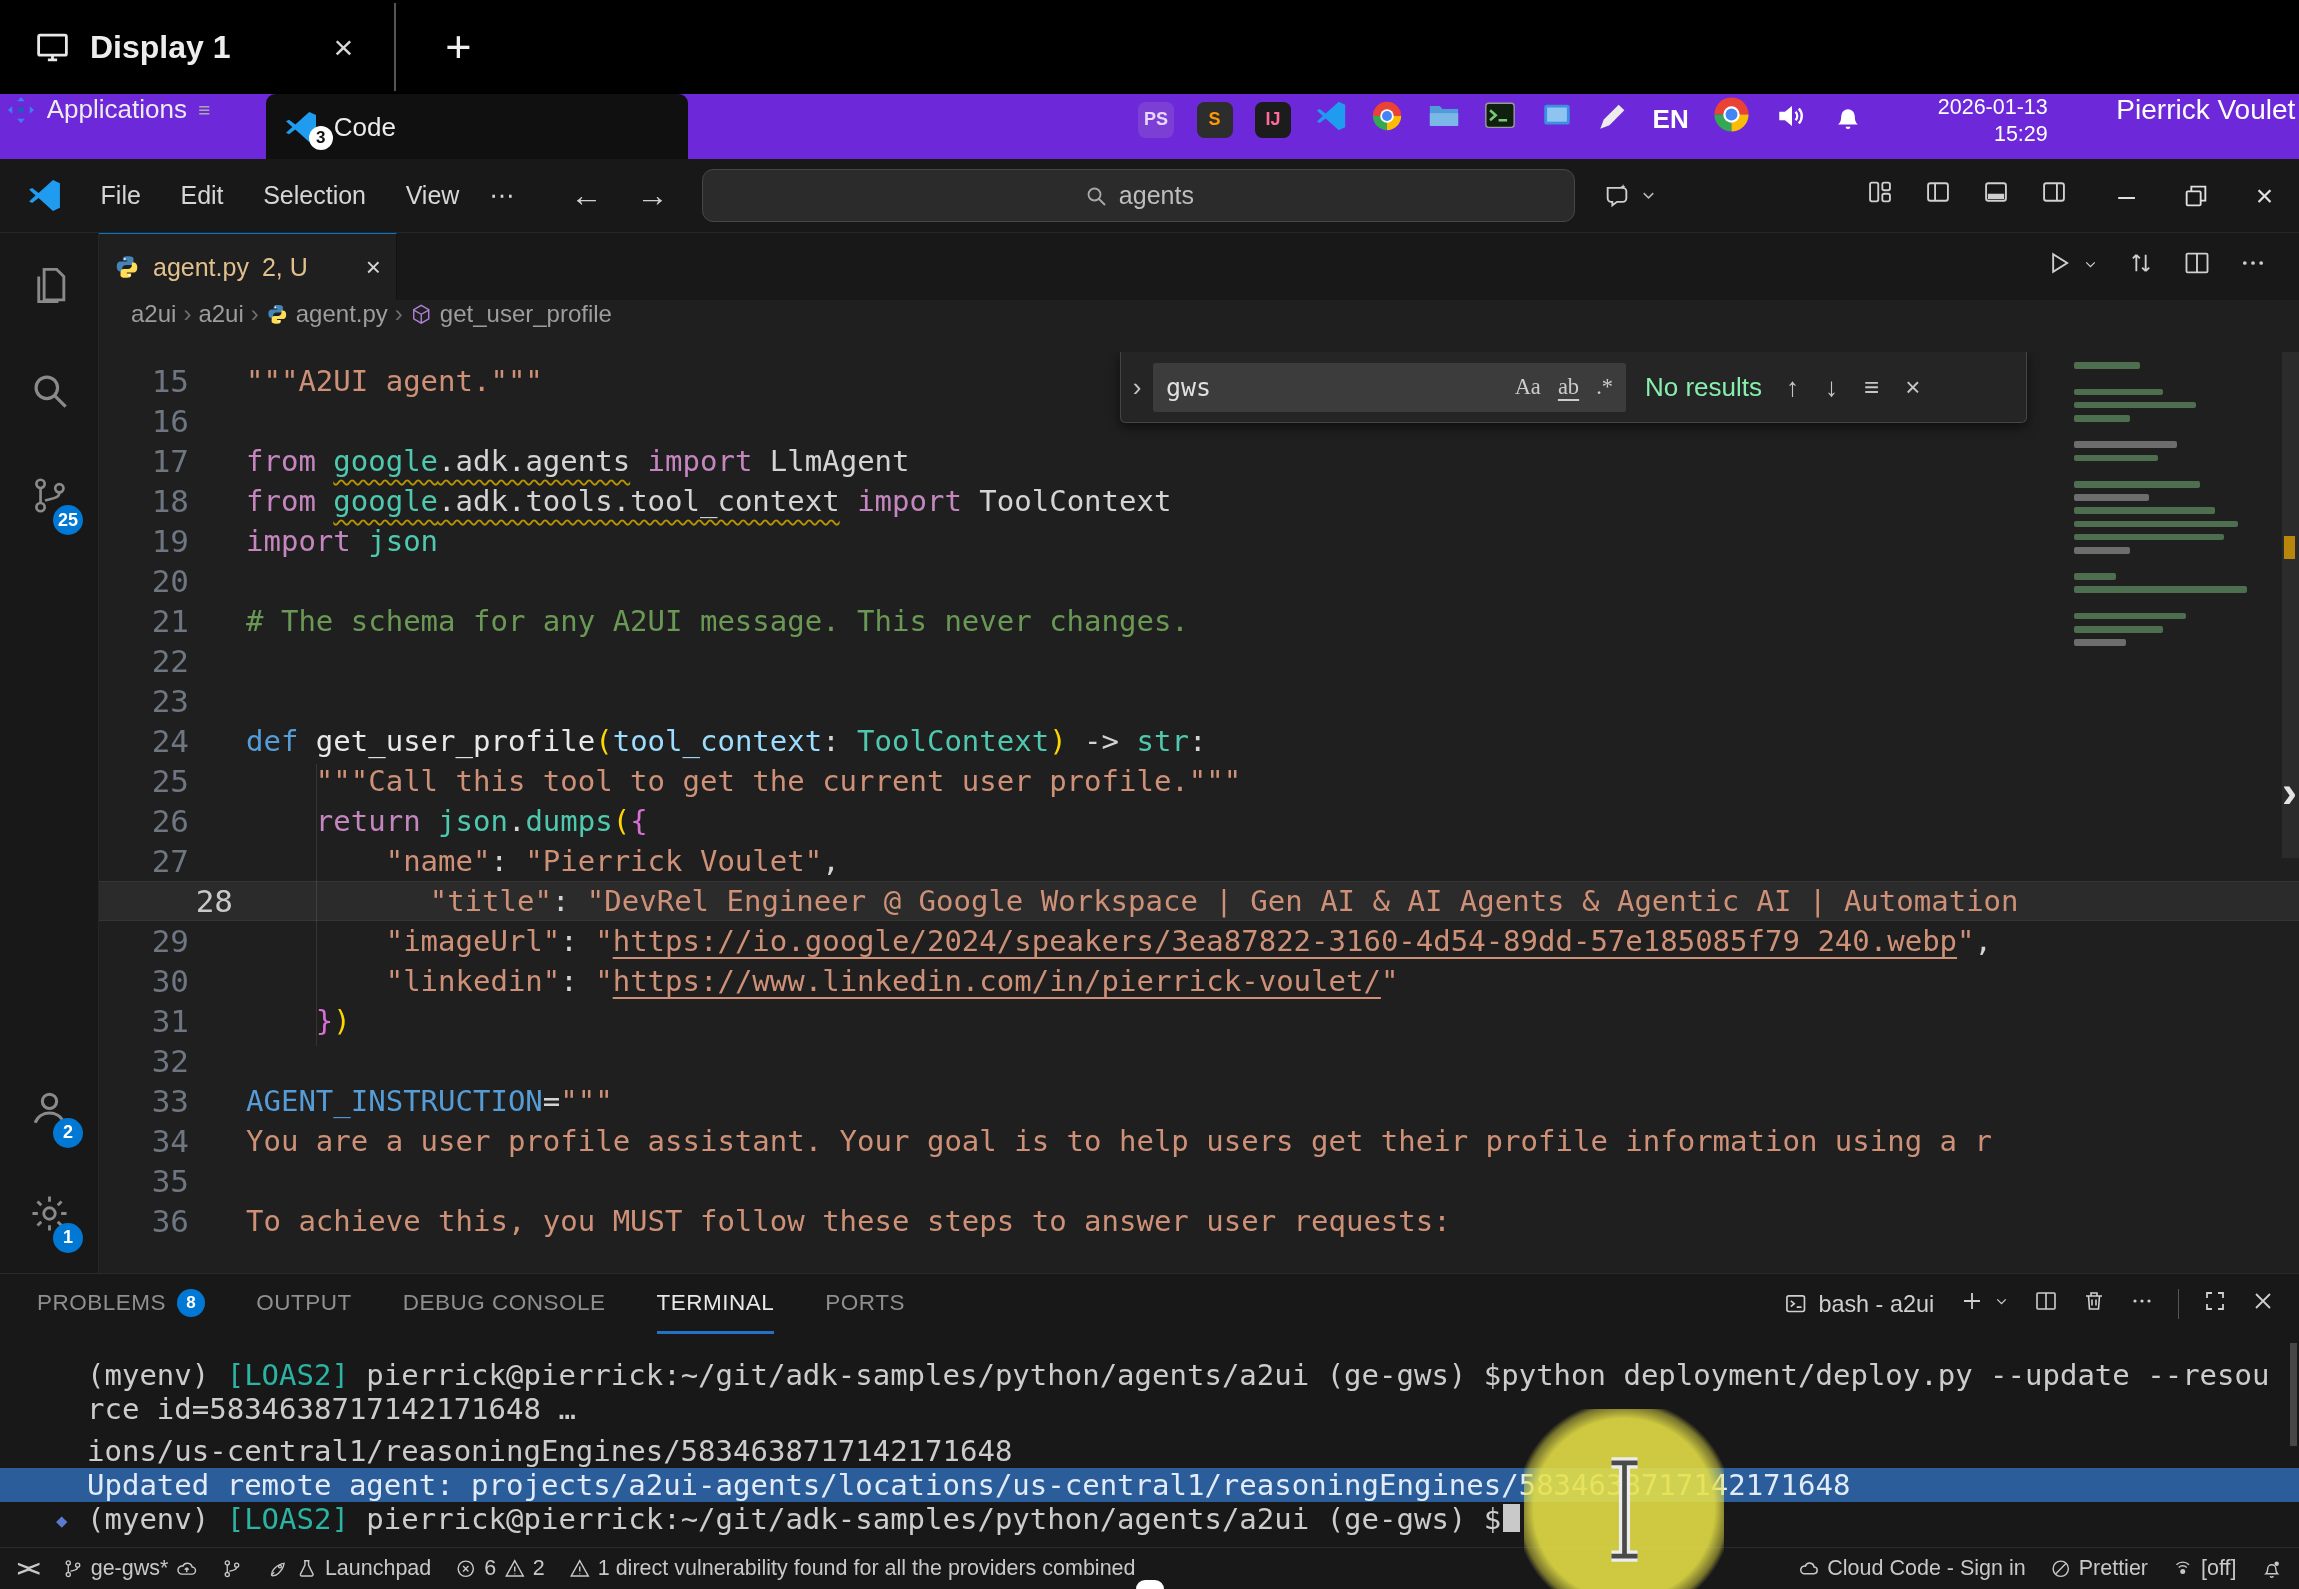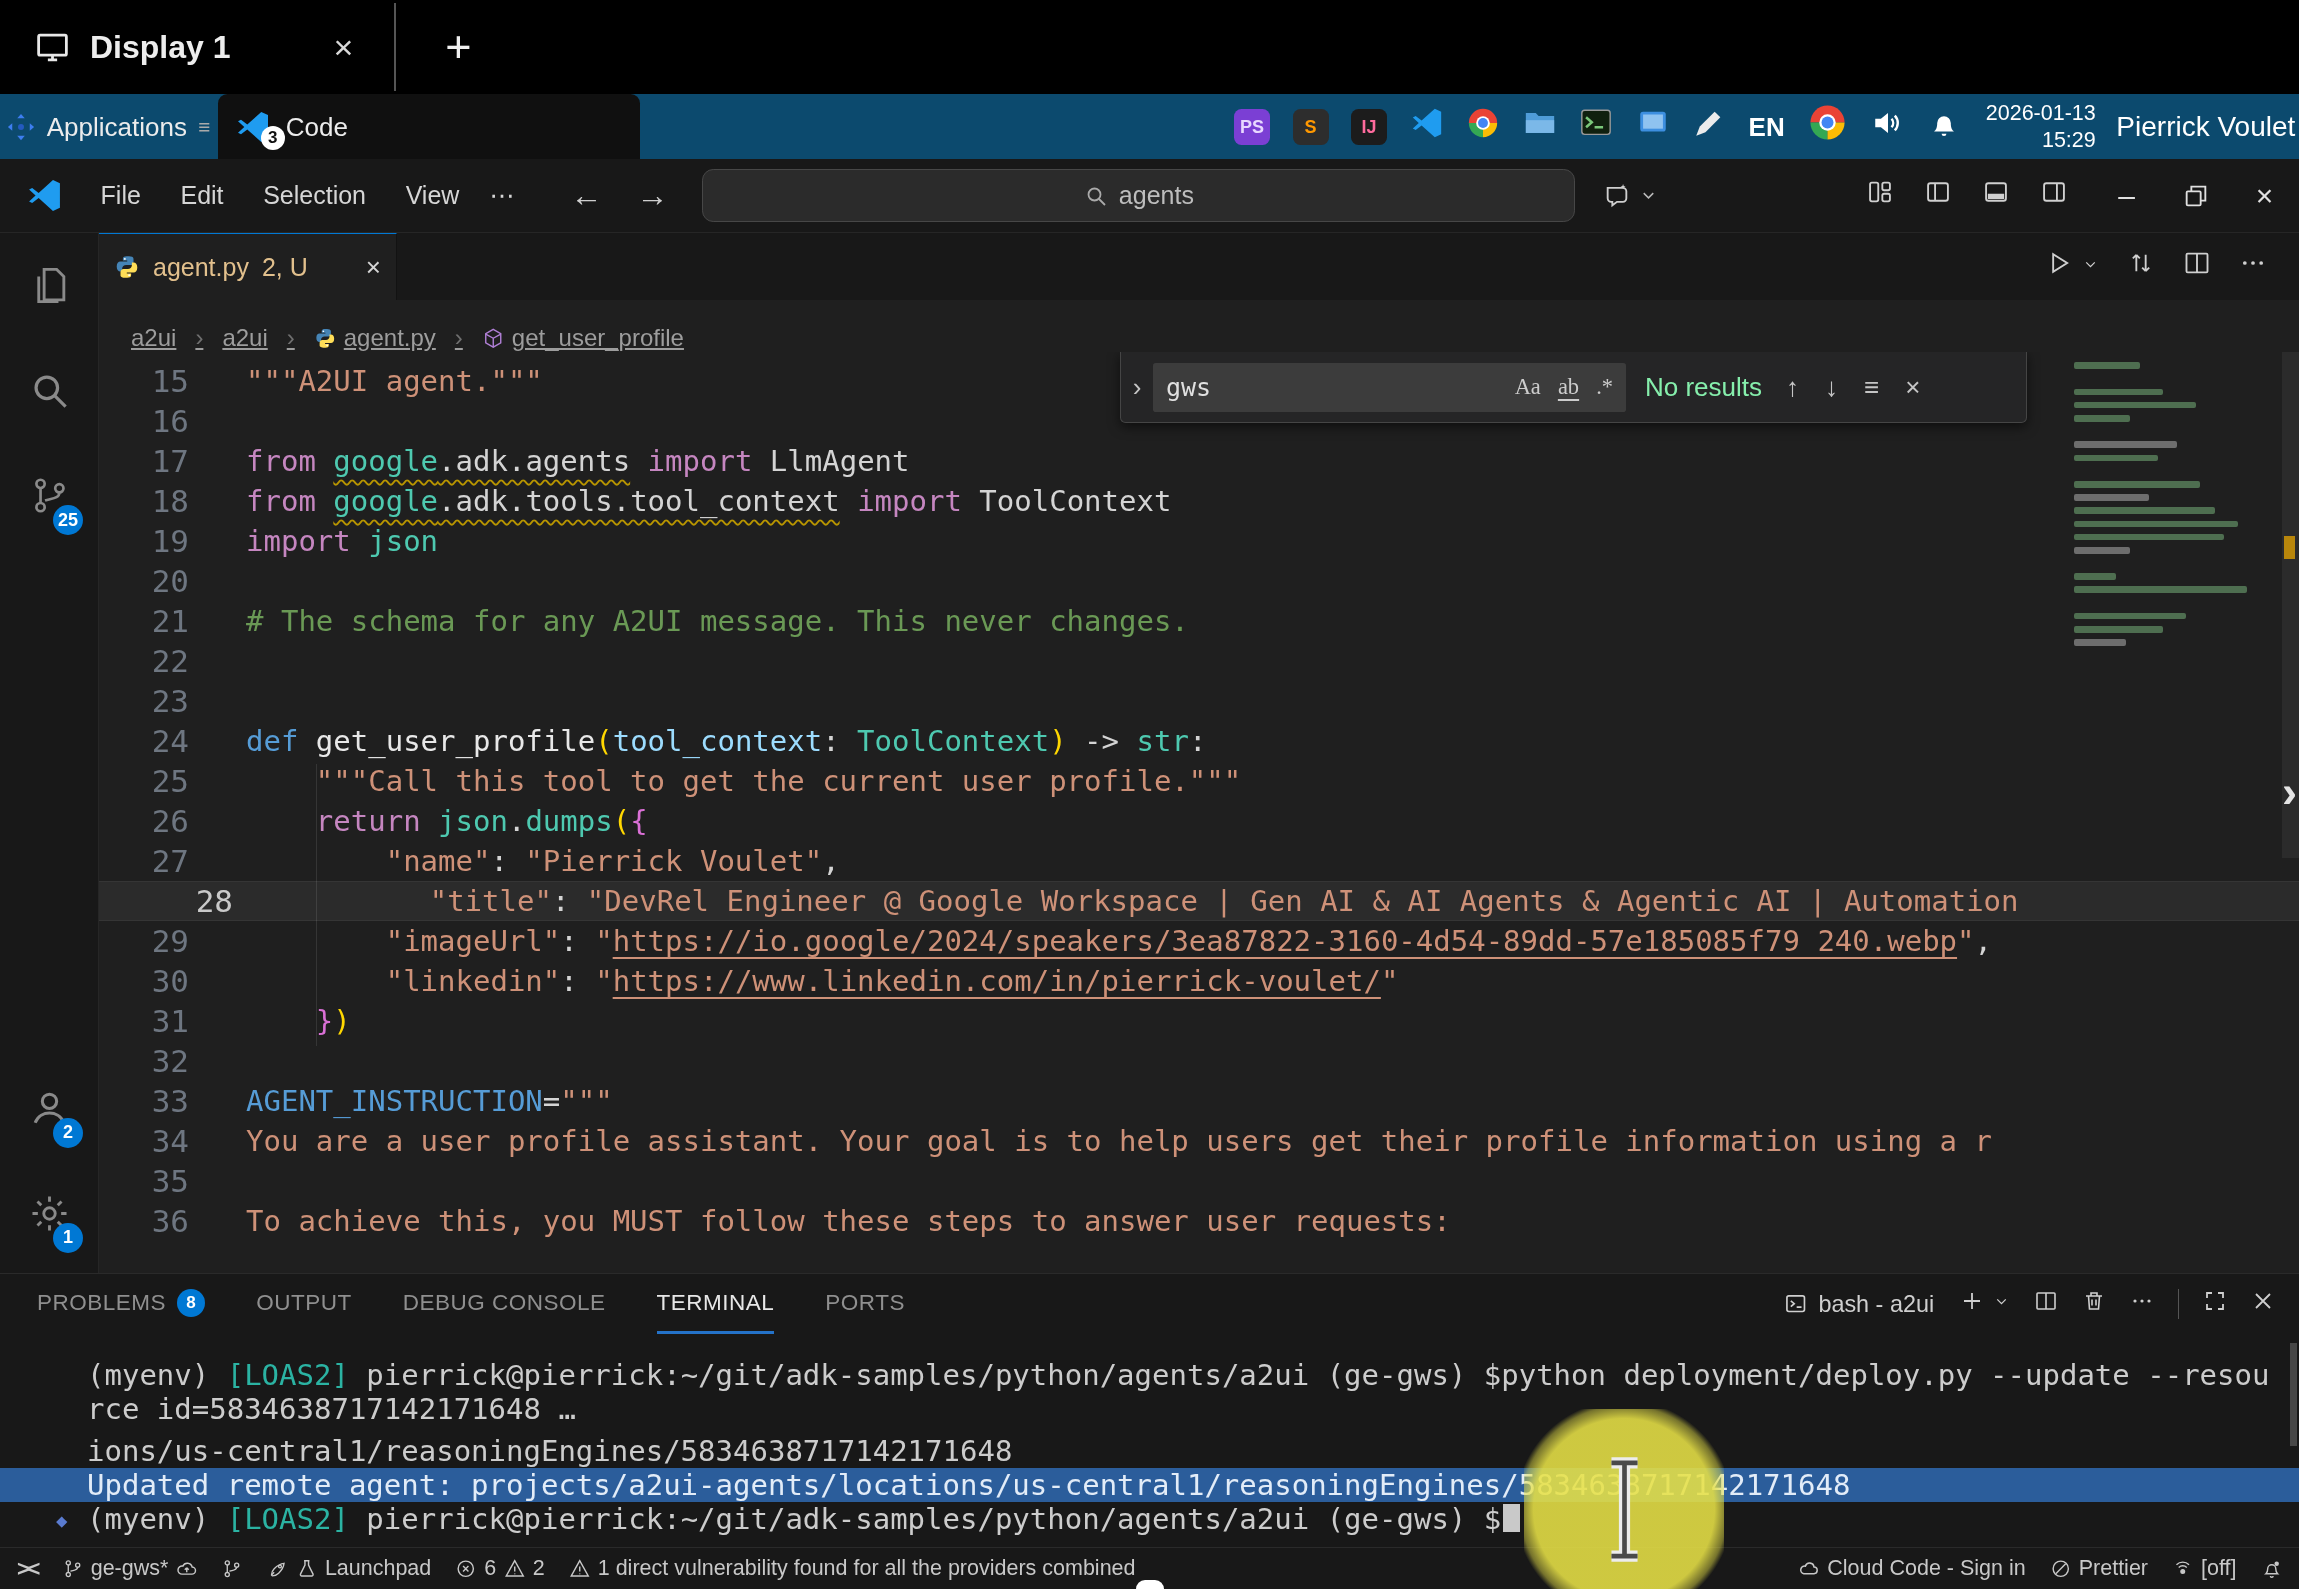--- a/index.html
+++ b/index.html
@@ -10,21 +10,21 @@
 
   
   .remote-bar{height:94px;background:#000;display:flex;align-items:center;color:#ededed;}
   .rtab{display:flex;align-items:center;gap:19px;padding:0 0 0 34px;font-size:32px;font-weight:700;}
   .rtab .ic{font-size:37px;color:#e8e8e8;}
   .rtab-close{margin-left:56px;font-size:34px;color:#d8d8d8;font-weight:400;padding:0 28px;}
   .rdivider{width:1.9px;height:88px;background:#555;margin-left:13px;}
   .rplus{font-size:45px;padding:0 49px;color:#f0f0f0;font-weight:400;}
 
   
-  .taskbar{height:66px;background:#0c4a6e;display:flex;align-items:center;}
+  .taskbar{height:66px;background:#6d28d9;display:flex;align-items:flex-start;gap:48px;}
   .apps{display:flex;align-items:center;gap:11.2px;font-size:26px;color:#ececec;padding:0 7.5px 0 5.6px;}
   .apps .ic{font-size:30px;}
   .apps-lines{color:#aaa;font-size:20.6px;}
   .task-btn{height:66px;width:422px;background:#101010;border-radius:9.4px 9.4px 0 0;display:flex;
     align-items:center;gap:15px;padding:0 17px;font-size:26px;color:#ececec;position:relative;box-sizing:border-box;}
   .task-btn .ic{font-size:36px;}
   .task-badge{position:absolute;left:43px;top:32px;width:24px;height:24px;border-radius:50%;
     background:#fff;color:#111;font-size:17px;font-weight:700;display:flex;align-items:center;justify-content:center;}
   .tb-spacer{flex:1;}
   #tray{display:flex;align-items:center;gap:22.5px;margin-right:19px;}
@@ -64,22 +64,22 @@
 
   .editor-col{flex:1;display:flex;flex-direction:column;min-width:0;}
   .tabbar{height:67px;background:#181818;display:flex;align-items:stretch;flex:none;}
   .tab{width:298px;background:#1f1f1f;border-top:1.9px solid #0078d4;border-right:0.9px solid #121212;display:flex;
     align-items:center;gap:13px;padding:0 15px;font-size:25px;color:#e2c08d;box-sizing:border-box;}
   .tab .ic{font-size:26px;}
   .tab-close{margin-left:auto;color:#d5d5d5;font-size:26px;}
   .editor-actions{margin-left:auto;display:flex;align-items:center;gap:28px;padding-right:32px;color:#d0d0d0;font-size:28px;}
   .editor-actions .chev{font-size:17px;margin-left:-19px;}
 
-  .breadcrumbs{height:52px;background:#1f1f1f;display:flex;align-items:flex-end;gap:19px;padding-left:32px;
-    font-size:24px;color:#9d9d9d;flex:none;text-decoration:underline;}
+  .breadcrumbs{height:52px;background:#1f1f1f;display:flex;align-items:flex-start;gap:7px;padding-left:32px;
+    font-size:24px;color:#9d9d9d;flex:none;}
   .bc-item{display:flex;align-items:center;gap:7.5px;}
   .bc-item .ic{font-size:22.5px;}
   .bc-sep{color:#6f6f6f;font-size:24px;}
 
   .editor-body{flex:1;position:relative;background:#1f1f1f;overflow:hidden;
     font-family:"DejaVu Sans Mono","Liberation Mono",monospace;font-size:29px;}
   #code-lines{position:absolute;inset:0;padding-top:9.4px;}
   .code-line{height:40px;line-height:40px;white-space:pre;display:flex;}
   .ln{width:122px;padding-right:32px;text-align:right;color:#6e7681;flex:none;font-size:31px;box-sizing:border-box;}
   .ct{padding-left:25px;}

